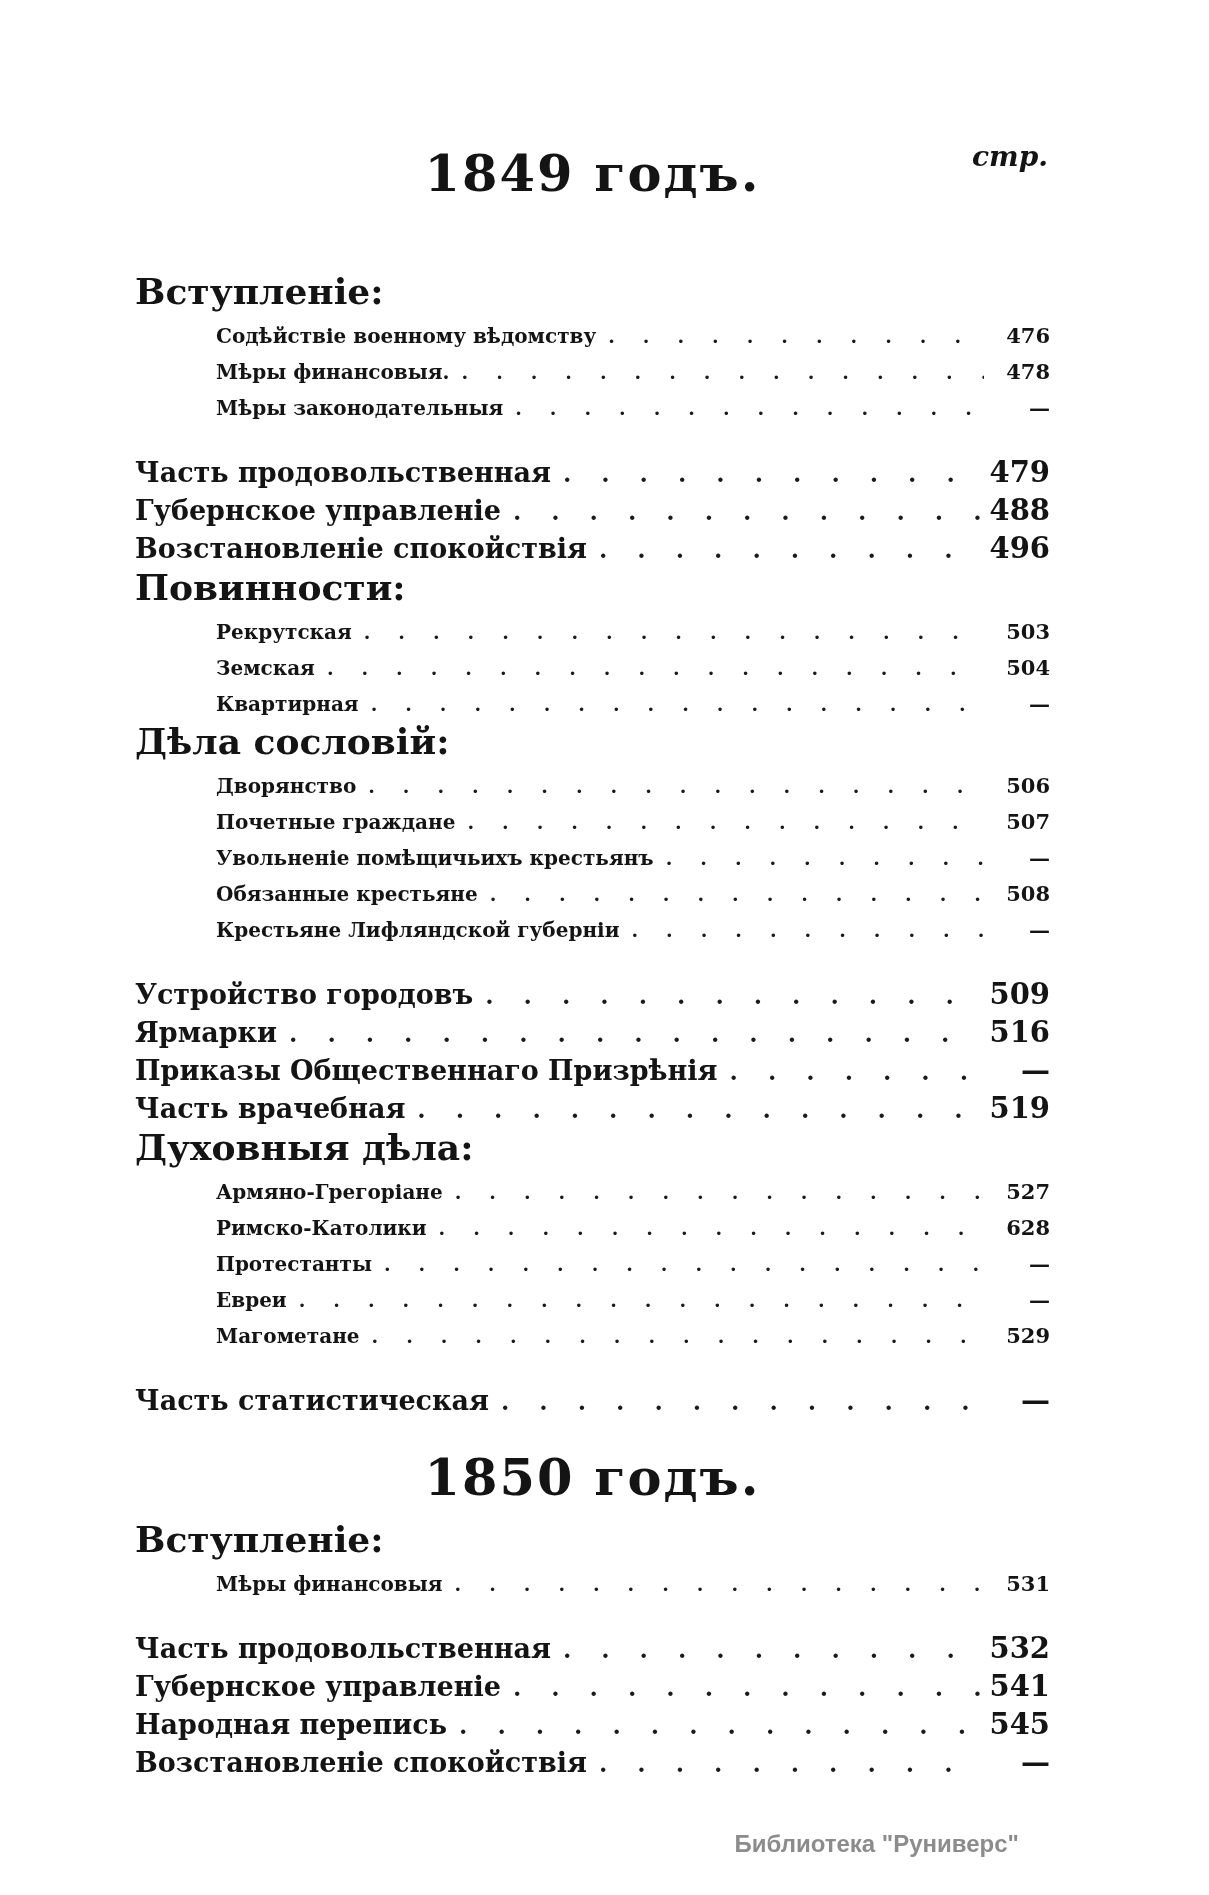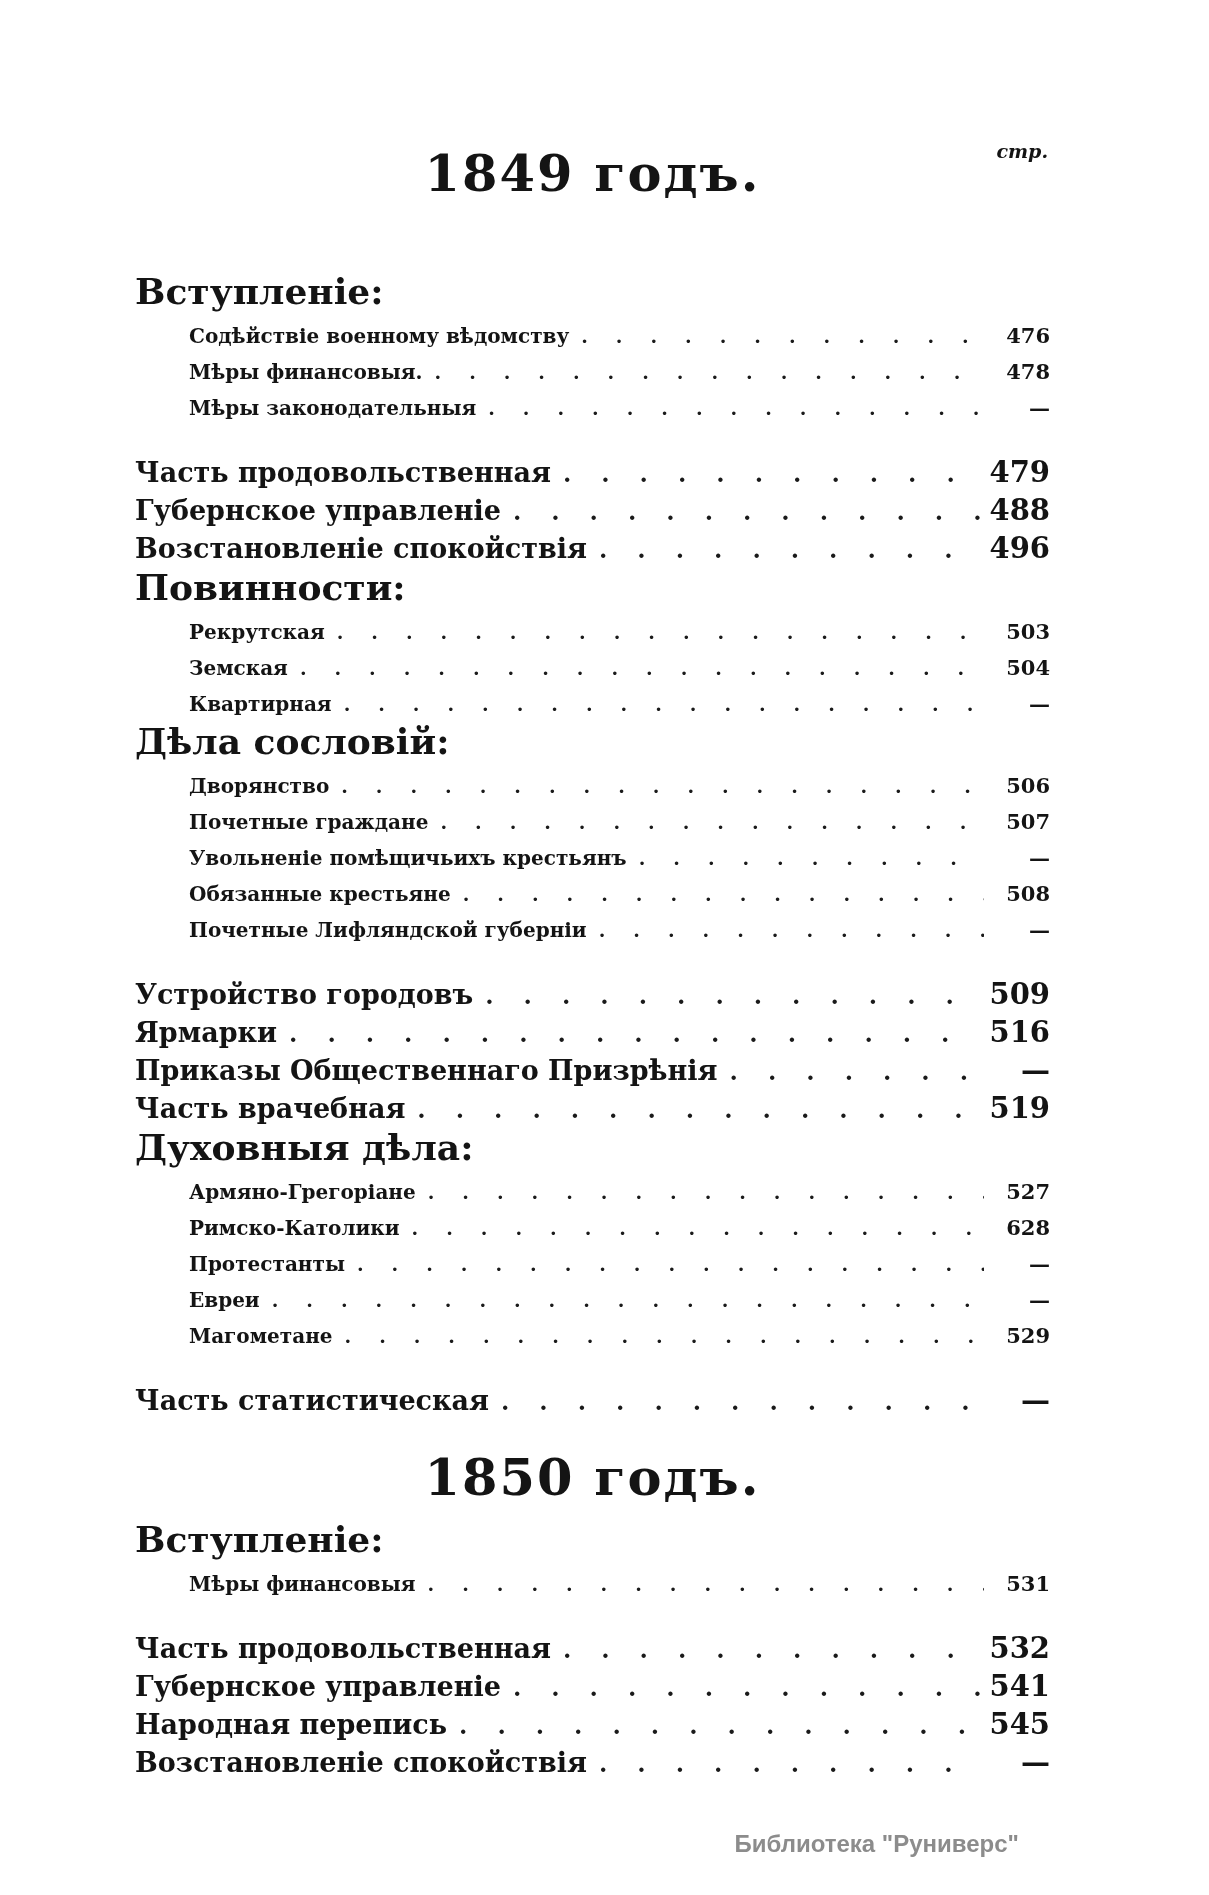--- a/index.html
+++ b/index.html
@@ -13,21 +13,21 @@
     overflow: hidden;
   }
   .page { position: relative; width: 1209px; height: 1895px; }
 
   .corner-label {
     position: absolute;
     top: 140px;
     right: 161px;
     font-style: italic;
     font-weight: bold;
-    font-size: 19px;
+    font-size: 28px;
     color: #141414;
   }
 
   .content {
     padding: 150px 159px 0 135px; 
   }
 
   .year-title {
     text-align: center;
     font-size: 51px;
@@ -55,21 +55,21 @@
   }
   .row.main {
     font-size: 27px;
     font-weight: bold;
     line-height: 37px;
   }
   .row.sub {
     font-size: 20px;
     font-weight: 600;
     line-height: 35px;
-    margin-left: 54px;
+    margin-left: 81px;
   }
 
   .label { white-space: nowrap; }
 
   .leader {
     flex: 1;
     overflow: hidden;
     white-space: nowrap;
     padding-left: 12px;
     color: #1a1a1a;
@@ -183,21 +183,21 @@
               <span class="label">Увольненіе помѣщичьихъ крестьянъ</span>
               <span class="leader"><span class="dots">............................................................</span></span>
               <span class="pagenum">—</span>
             </div>
             <div class="row sub">
               <span class="label">Обязанные крестьяне</span>
               <span class="leader"><span class="dots">............................................................</span></span>
               <span class="pagenum">508</span>
             </div>
             <div class="row sub">
-              <span class="label">Почетные Лифляндской губерніи</span>
+              <span class="label">Крестьяне Лифляндской губерніи</span>
               <span class="leader"><span class="dots">............................................................</span></span>
               <span class="pagenum">—</span>
             </div>
           </div>
         </div>
         <div class="toc-block no-heading">
           <div class="main-list">
             <div class="row main">
               <span class="label">Устройство городовъ</span>
               <span class="leader"><span class="dots">............................................................</span></span>

